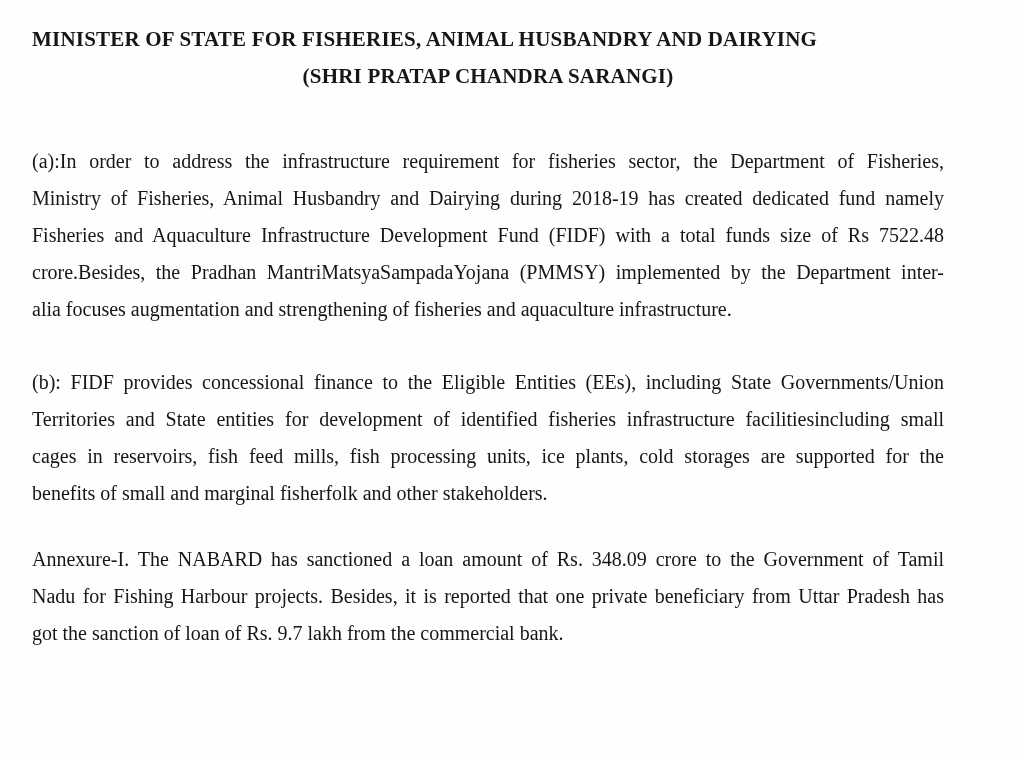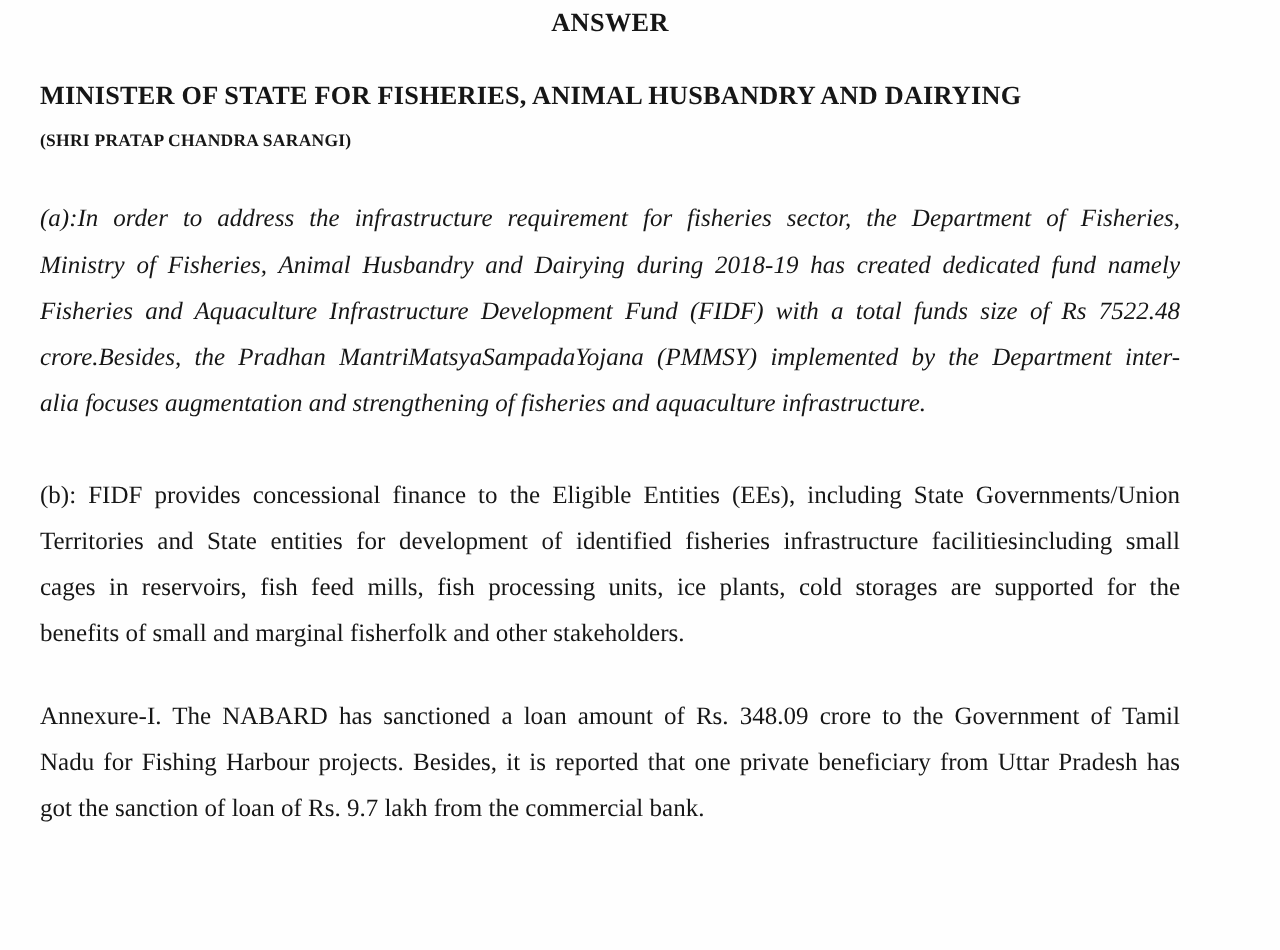--- a/index.html
+++ b/index.html
@@ -28,47 +28,46 @@
   .minister-heading {
     font-weight: 700;
     font-size: 21px;
     line-height: 37px;
     margin-top: 21px;
     text-align: left;
     letter-spacing: 0.2px;
   }
   .minister-name {
     font-weight: 700;
-    font-size: 14px;
+    font-size: 21px;
     line-height: 37px;
-    text-align: left;
+    text-align: center;
     letter-spacing: 0.2px;
   }
   .para { }
-  .para-a   { margin-top: 25px; font-style: italic; }
+  .para-a   { margin-top: 48px; }
   .para-b   { margin-top: 36px; }
   .para-ce  { margin-top: 29px; }
   .line {
     font-size: 20px;
     line-height: 37px;
     text-align: justify;
     text-align-last: justify;
     white-space: nowrap;
     overflow: hidden;
   }
   .line.last {
     text-align-last: left;
   }
 </style>
 </head>
 <body>
 
 <div class="doc">
 
-  <div class="answer-heading">ANSWER</div>
 
   <div class="minister-heading">MINISTER OF STATE FOR FISHERIES, ANIMAL HUSBANDRY AND DAIRYING</div>
 
   <div class="minister-name">(SHRI PRATAP CHANDRA SARANGI)</div>
 
   <div class="para para-a">
     <div class="line">(a):In order to address the infrastructure requirement for fisheries sector, the Department of Fisheries,</div>
     <div class="line">Ministry of Fisheries, Animal Husbandry and Dairying during 2018-19 has created dedicated fund namely</div>
     <div class="line">Fisheries and Aquaculture Infrastructure Development Fund (FIDF) with a total funds size of Rs 7522.48</div>
     <div class="line">crore.Besides, the Pradhan MantriMatsyaSampadaYojana (PMMSY) implemented by the Department inter-</div>

